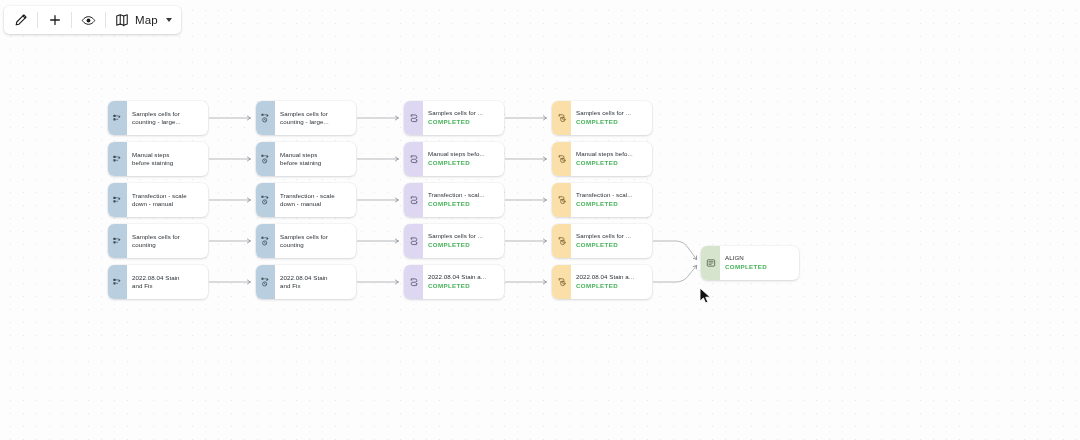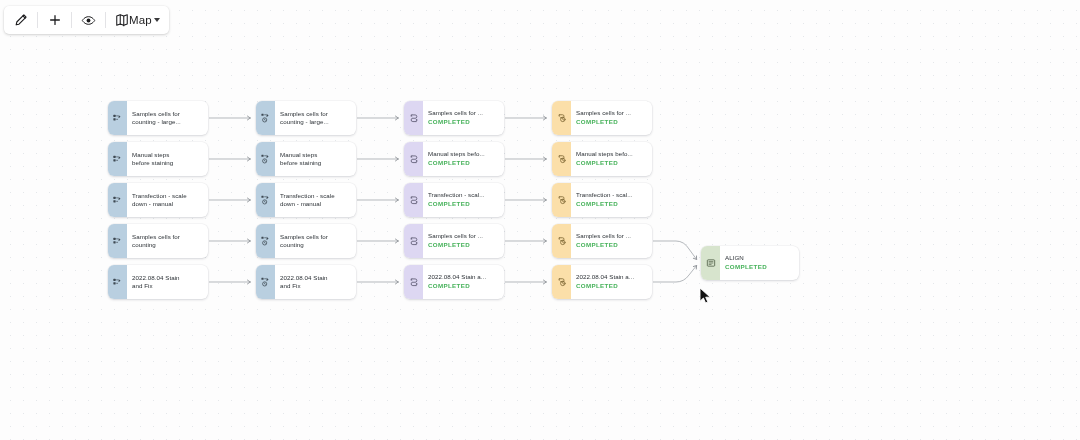--- a/index.html
+++ b/index.html
@@ -48,20 +48,21 @@
   }
   .tb-sep {
     width: 1px;
     background: #e3e3e6;
     margin: 6px 0;
     flex: 0 0 1px;
   }
   .tb-map {
     display: flex;
     align-items: center;
+    gap: 6px;
     padding: 0 9px 0 9px;
     cursor: pointer;
     color: #1c1c1e;
   }
   .tb-map-label {
     font-size: 11.5px;
     color: #1c1c1e;
     letter-spacing: 0.1px;
   }
   .caret {

